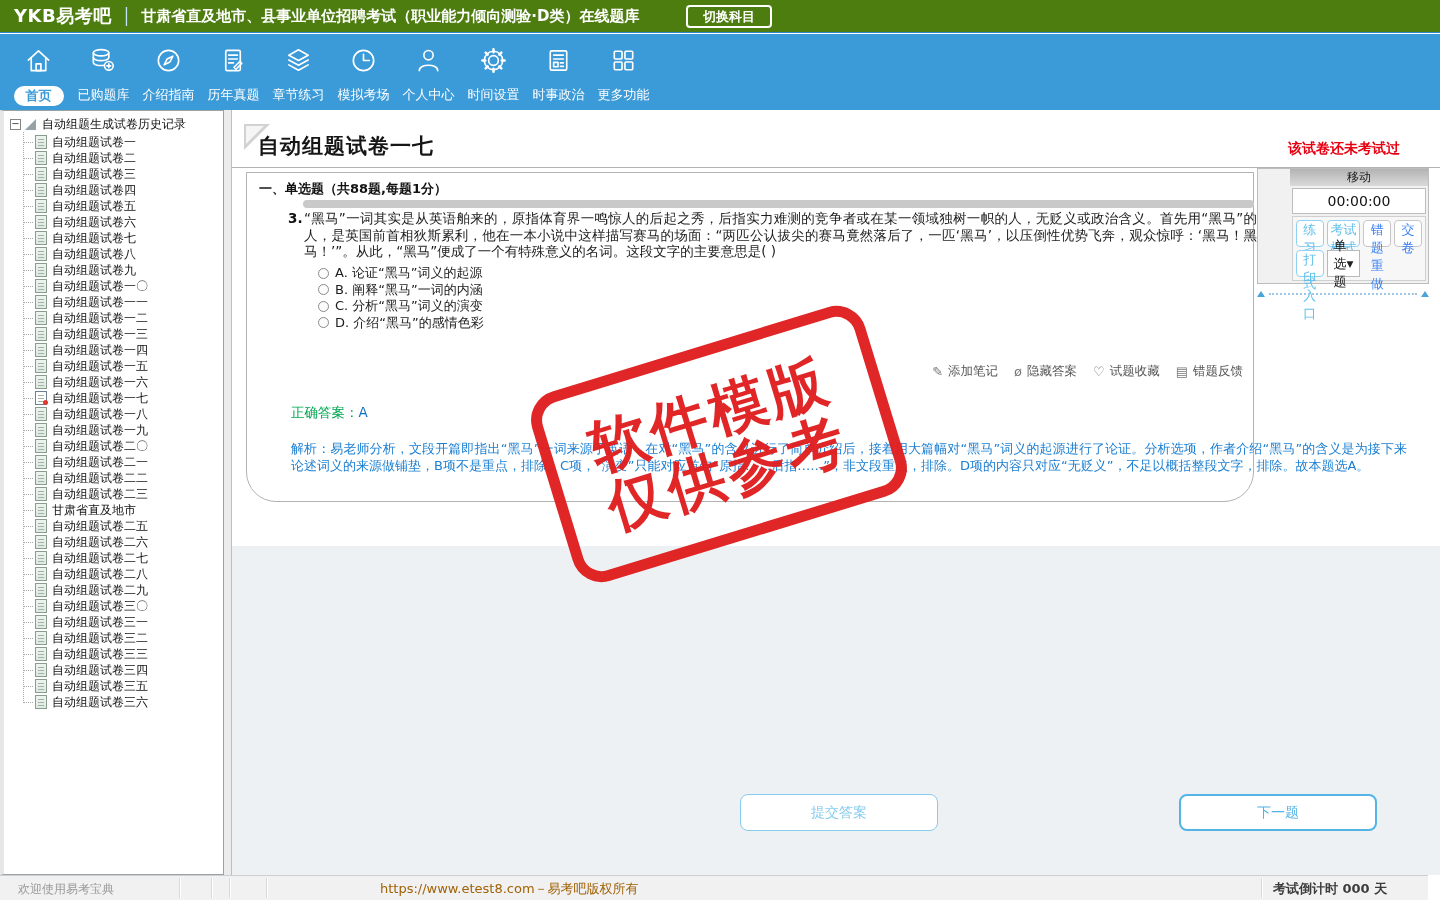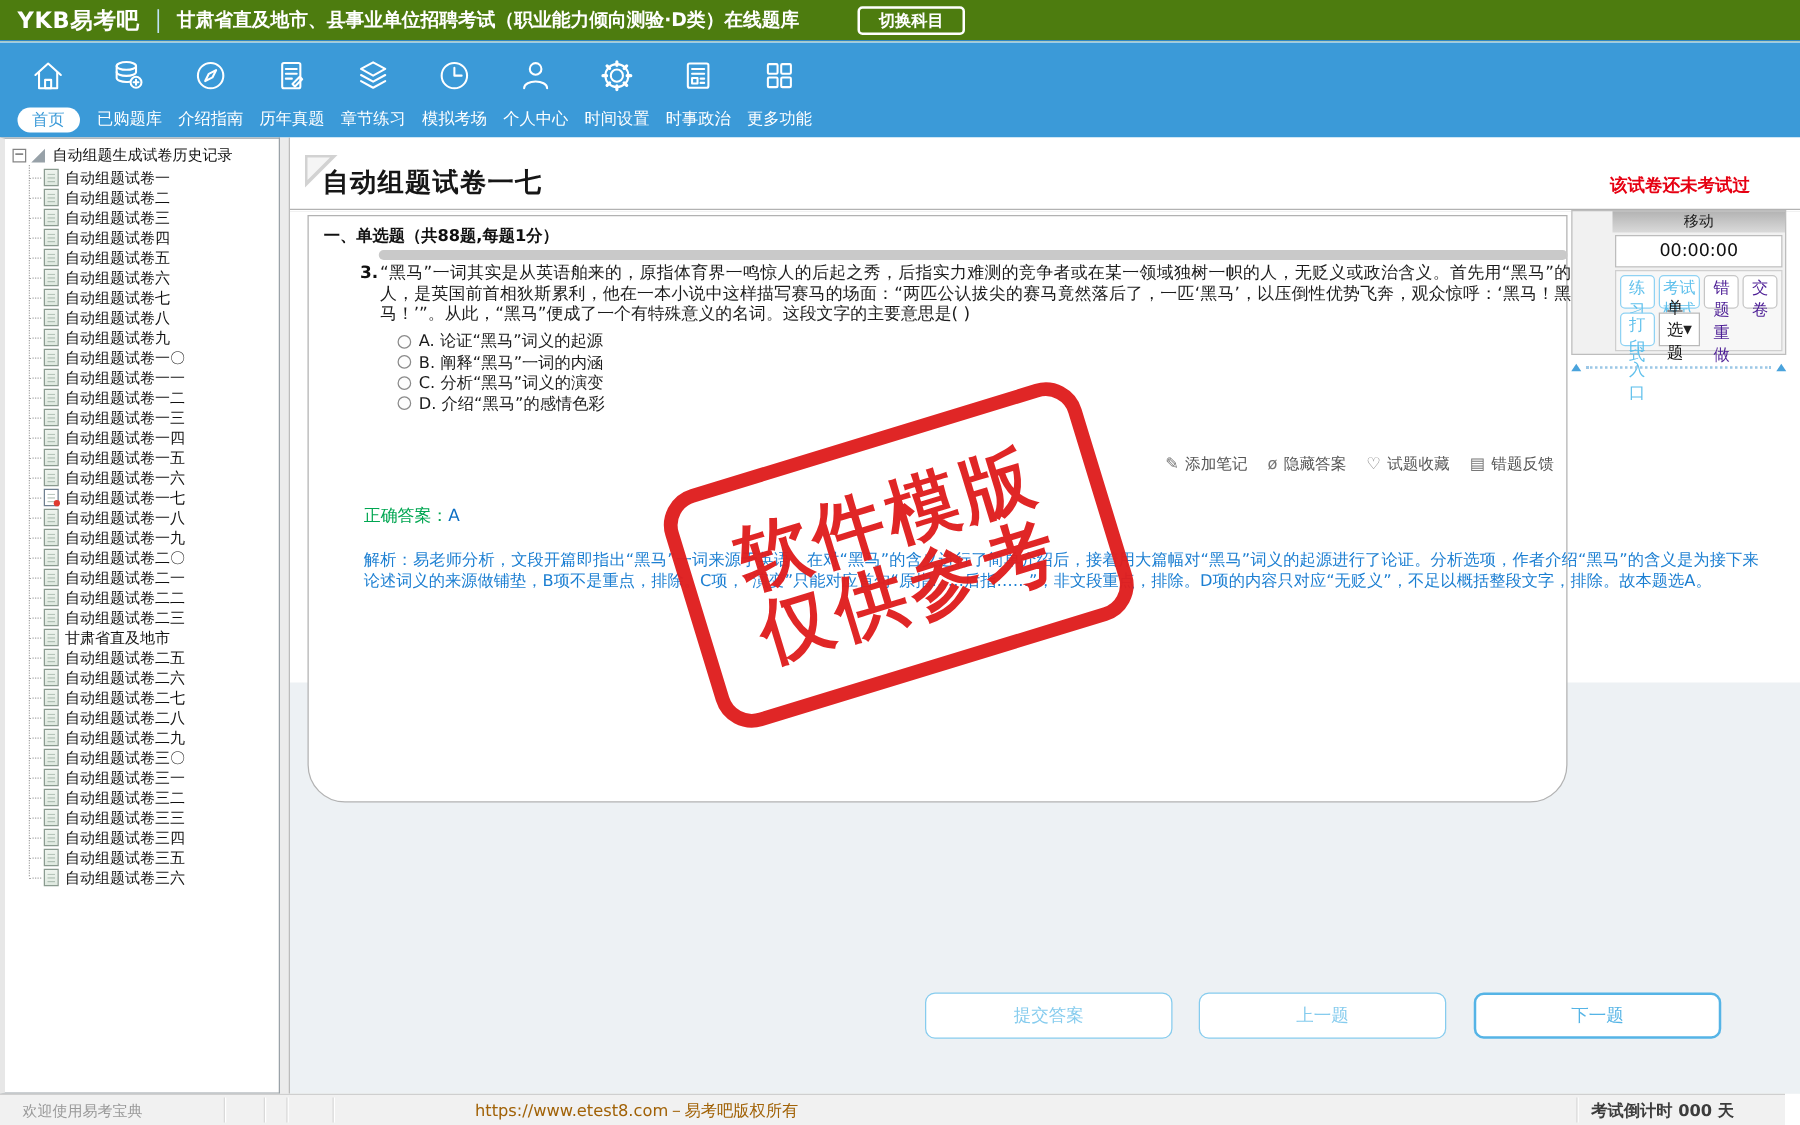--- a/index.html
+++ b/index.html
@@ -19,21 +19,21 @@
     font-weight:bold; font-size:13px; line-height:19px; cursor:pointer; }
 
   
   .toolbar { position:absolute; left:0; top:34px; width:1440px; height:76px;
     background:#3b9ad8; display:flex; align-items:flex-start; padding-left:6px; }
   .tool-item { width:65px; display:flex; flex-direction:column; align-items:center;
     padding-top:11px; cursor:pointer; }
   .tool-item svg { width:31px; height:31px; stroke:#fff; fill:none;
     stroke-width:1.7; stroke-linecap:round; stroke-linejoin:round; }
   .tool-label { margin-top:6px; color:#fff; font-size:13px; white-space:nowrap; }
-  .tool-item.active .tool-label { background:#fff; color:#3b9ad8; font-weight:normal;
+  .tool-item.active .tool-label { background:#fff; color:#3b9ad8; font-weight:bold;
     border-radius:10px; padding:1px 12px; }
 
   
   .sidebar { position:absolute; left:0; top:110px; width:224px; height:765px;
     background:#fff; border:1px solid #9aa2a8; border-left:4px solid #e7e7e7; overflow:hidden; }
   .splitter { position:absolute; left:224px; top:110px; width:8px; height:765px;
     background:#ececec; border-right:1px solid #bdbdbd; }
   .tree { padding:5px 0 0 6px; font-size:12px; color:#111; }
   .tree-root { display:flex; align-items:center; height:17px; cursor:pointer; }
   .expand-box { width:11px; height:11px; border:1px solid #848484; background:#fff;
@@ -59,21 +59,21 @@
     background:#b2b2b2; border-bottom:1px solid #fff; }
   .lower-bg { position:absolute; left:0; top:436px; width:1208px; height:329px; background:#edf1f4; }
   .page-curl { position:absolute; left:12px; top:14px; width:0; height:0;
     border-top:26px solid #d2d2d2; border-right:26px solid transparent; }
   .page-curl::after { content:""; position:absolute; left:2px; top:-24px; width:0; height:0;
     border-top:18px solid #f5f5f5; border-right:18px solid transparent; }
   .paper-title { position:absolute; left:26px; top:22px; font-size:21px; font-weight:bold;
     color:#161616; letter-spacing:1px; }
   .exam-status { position:absolute; right:40px; top:30px; font-size:14px; font-weight:bold; color:#e60012; }
 
-  .q-panel { position:absolute; left:14px; top:62px; width:1008px; height:470px;
+  .q-panel { position:absolute; left:14px; top:62px; width:1008px; height:330px;
     background:#fff; border:1px solid #b2b2b2; border-radius:0 0 30px 30px; z-index:10; }
   .section-header { position:absolute; left:12px; top:7px; font-size:13px; font-weight:bold; color:#111; }
   .h-scrollbar { position:absolute; left:56px; top:27px; width:951px; height:8px;
     background:#c9c9c9; border-radius:4px; cursor:pointer; }
   .q-num { position:absolute; left:41px; top:37px; font-size:13.5px; font-weight:bold; color:#111; }
   .q-text { position:absolute; left:57px; top:37px; width:953px; font-size:13.5px;
     color:#1c1c1c; line-height:16.5px; text-align:justify; }
   .options { position:absolute; left:71px; top:92px; }
   .option-row { display:flex; align-items:center; height:16.5px; cursor:pointer; }
   .radio { width:11px; height:11px; border:1px solid #8a8a8a; border-radius:50%;
@@ -92,21 +92,21 @@
   .float-panel { position:absolute; left:1025px; top:58px; width:172px; z-index:40; }
   .fp-box { border:1px solid #bdbdbd; background:#f1f1f1;padding-left:32px; }
   .fp-header { height:17px; background:linear-gradient(#b3b3b3,#dadada); text-align:center;
     font-size:12px; color:#1a1a1a; line-height:16px; cursor:move; }
   .fp-timer { margin:2px; height:26px; background:#fff; border:1px solid #bdbdbd;
     text-align:center; font-size:14px; line-height:24px; color:#111; }
   .fp-grid { margin:2px; border:1px solid #cfcfcf; background:#f7f7f7; padding:3px;
     display:grid; grid-template-columns:1fr 1fr 1fr 1fr; gap:3px; }
   .fp-btn { height:27px; border-radius:4px; background:#fff; font-size:13px; cursor:pointer; }
   .fp-btn.blue { border:1px solid #8fd2f3; color:#5fc0ec; }
-  .fp-btn.gray { border:1px solid #c6c6c6; color:#4c1d95; }
+  .fp-btn.gray { border:1px solid #c6c6c6; color:#3b82f6; }
   .fp-select { height:27px; background:#fff; border:1px solid #b9b9b9; display:flex;
     align-items:center; justify-content:space-between; padding:0 6px; font-size:13px;
     color:#111; cursor:pointer; }
   .fp-select .arrow { font-size:9px; color:#222; }
   .fp-slider { height:12px; margin-top:4px; display:flex; align-items:center; }
   .fp-slider .dots { flex:1; border-top:2px dotted #9cc7e6; margin:0 4px; }
   .tri-up { width:0; height:0; border-left:4px solid transparent; border-right:4px solid transparent;
     border-bottom:6px solid #4aa3dc; cursor:pointer; }
 
   
@@ -457,21 +457,20 @@
         </div>
       </div>
       <div class="fp-slider">
         <span class="tri-up"></span>
         <span class="dots"></span>
         <span class="tri-up"></span>
       </div>
     </div>
 
     <button class="nav-btn submit">提交答案</button>
-    <button class="nav-btn prev">上一题</button>
     <button class="nav-btn next">下一题</button>
   </div>
 
   <div class="stamp">
     <div>软件模版</div>
     <div>仅供参考</div>
   </div>
 
   <div class="statusbar">
     <span class="sb-left">欢迎使用易考宝典</span>

